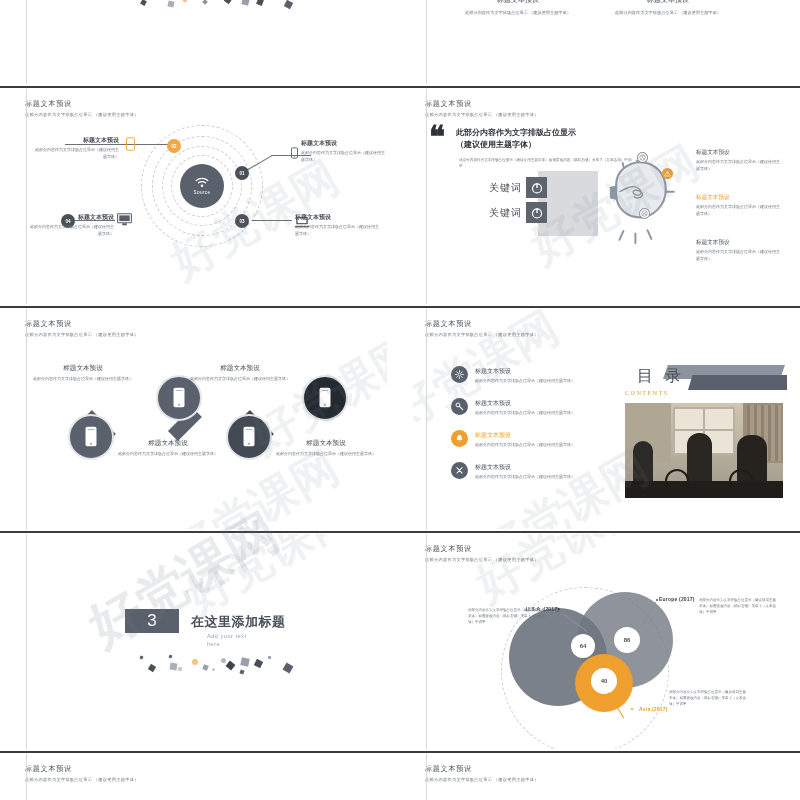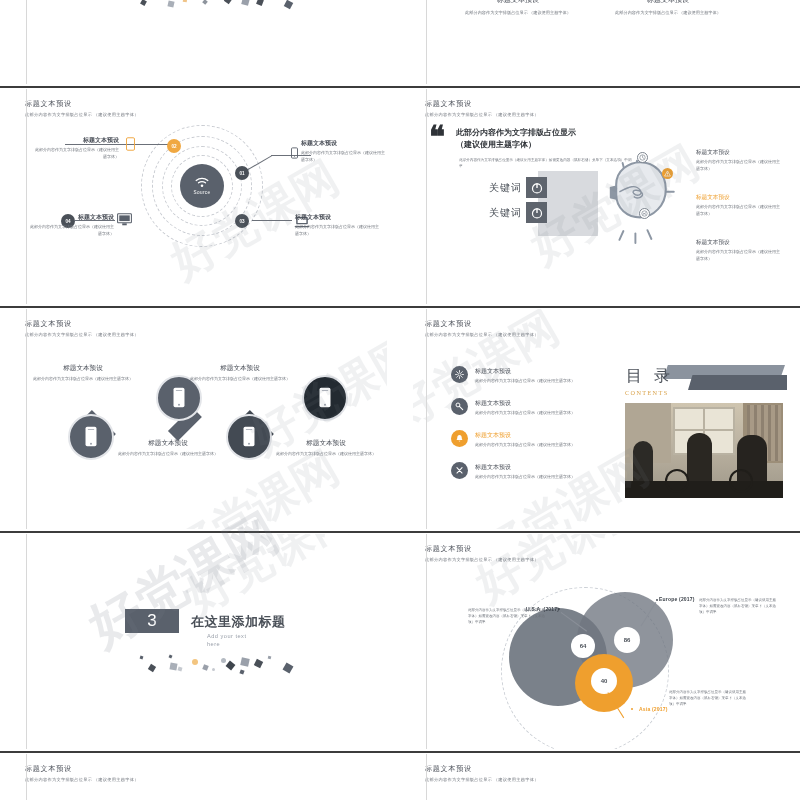--- a/index.html
+++ b/index.html
@@ -522,21 +522,21 @@
         </div>
         <div class="s6tx">
           <div class="t">标题文本预设</div>
           <div class="d">此部分内容作为文字排版占位显示（建议使用主题字体）</div>
         </div>
       </div>
 
       <div style="position:absolute;left:250px;top:56px;width:122px;height:14px;background:#8b939e;clip-path:polygon(4% 0,100% 0,96% 100%,0% 100%);"></div>
       <div style="position:absolute;left:275px;top:66px;width:112px;height:15px;background:#5a616c;clip-path:polygon(4% 0,100% 0,96% 100%,0% 100%);"></div>
 
-      <div class="mulu" style="left:213px;top:57px;">目 录</div>
+      <div class="mulu" style="left:224px;top:57px;">目 录</div>
       <div class="contents-en" style="left:212px;top:80px;">CONTENTS</div>
 
       <div class="photo" style="left:212px;top:94px;width:158px;height:95px;background:linear-gradient(180deg,#cfc5b0 0%,#bdb4a3 40%,#9e9788 100%);">
         <div style="position:absolute;left:48px;top:4px;width:62px;height:48px;background:#e9e4d6;border:2px solid #b9b2a2;"></div>
         <div style="position:absolute;left:78px;top:4px;width:2px;height:48px;background:#b9b2a2;"></div>
         <div style="position:absolute;left:48px;top:26px;width:62px;height:2px;background:#b9b2a2;"></div>
         <div style="position:absolute;left:0;top:0;width:46px;height:60px;background:#b0a694;"></div>
         <div style="position:absolute;left:118px;top:0;width:40px;height:60px;background:#9c8e78;"></div>
         <div style="position:absolute;left:122px;top:2px;width:34px;height:56px;background:repeating-linear-gradient(90deg,#8e8170 0 3px,#a89a86 3px 7px);"></div>
         <div style="position:absolute;left:8px;top:38px;width:20px;height:42px;background:#2c2a26;border-radius:10px 10px 0 0;"></div>

